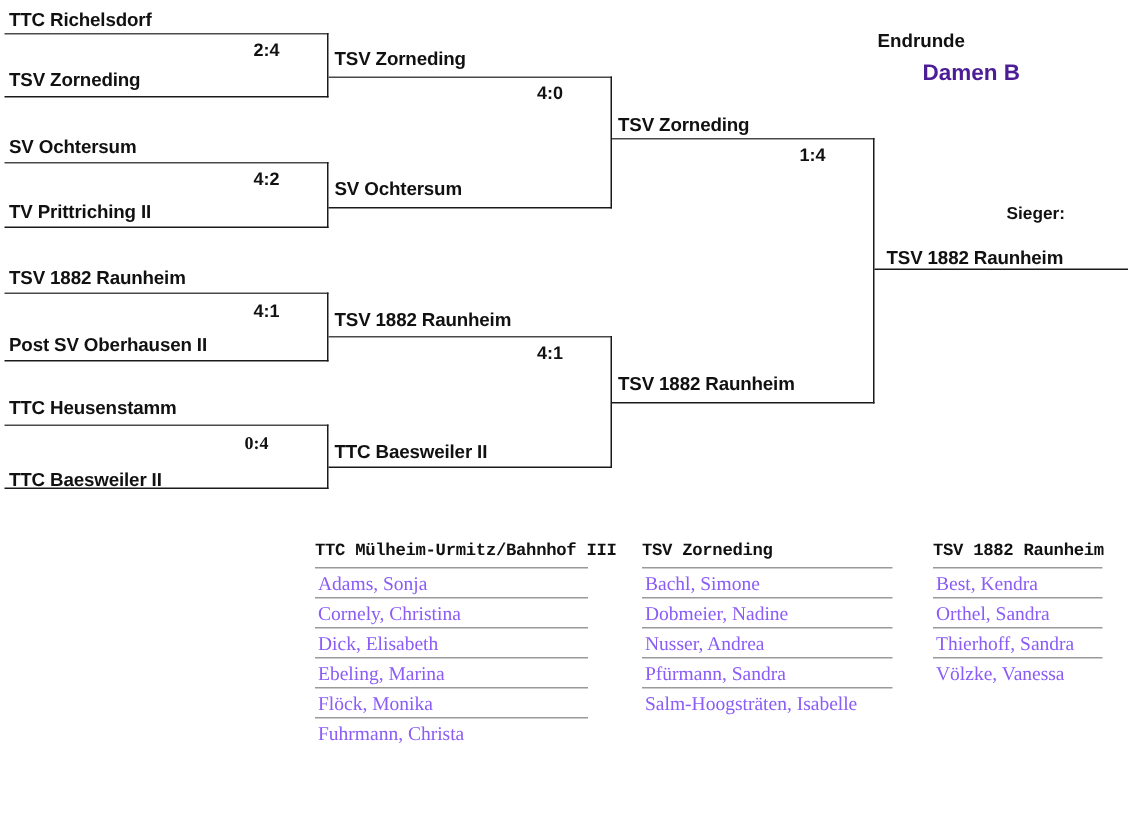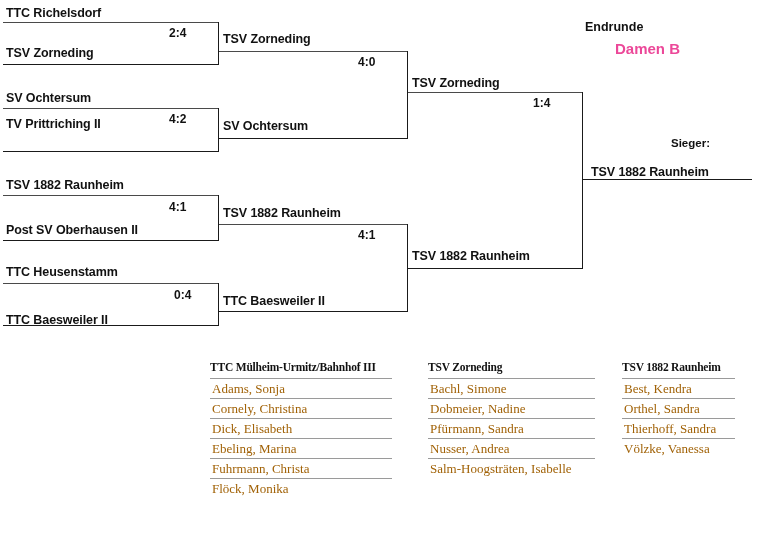--- a/index.html
+++ b/index.html
@@ -55,52 +55,52 @@
     font-size: 12.5px;
     font-weight: bold;
     color: #111111;
     white-space: nowrap;
     text-align: left;
   }
   .title-main {
     position: absolute;
     font-size: 15px;
     font-weight: bold;
-    color: #ec4899;
+    color: #4c1d95;
     white-space: nowrap;
     text-align: center;
   }
   .sieger-label {
     position: absolute;
     font-size: 11.5px;
     font-weight: bold;
     color: #111111;
     white-space: nowrap;
     text-align: right;
   }
 
   
   .roster {
     position: absolute;
     top: 360px;
   }
   .roster-head {
-    font-family: Liberation Serif, serif;
+    font-family: Liberation Mono, monospace;
     font-size: 11.5px;
     font-weight: bold;
     color: #111111;
     white-space: nowrap;
     height: 18px;
     line-height: 15px;
     letter-spacing: -0.2px;
   }
   .roster-row {
     font-family: "Liberation Serif", serif;
     font-size: 13px;
-    color: #a16207;
+    color: #8b5cf6;
     white-space: nowrap;
     height: 20px;
     line-height: 19px;
     border-top: 1px solid #9a9a9a;
     padding-left: 2px;
     box-sizing: border-box;
   }
 </style>
 </head>
 <body>
@@ -112,38 +112,38 @@
 
   <div class="team" style="left:6px; top:6px;">TTC Richelsdorf</div>
   <div class="hline" style="left:3px; top:22px; width:216px;"></div>
   <div class="team" style="left:6px; top:46px;">TSV Zorneding</div>
   <div class="hline dark" style="left:3px; top:64px; width:216px;"></div>
   <div class="vline" style="left:218px; top:22px; height:43px;"></div>
   <div class="score" style="left:169px; top:26px; width:45px;">2:4</div>
 
   <div class="team" style="left:6px; top:91px;">SV Ochtersum</div>
   <div class="hline" style="left:3px; top:108px; width:216px;"></div>
-  <div class="team" style="left:6px; top:117px;">TV Prittriching II</div>
+  <div class="team" style="left:6px; top:134px;">TV Prittriching II</div>
   <div class="hline dark" style="left:3px; top:151px; width:216px;"></div>
   <div class="vline" style="left:218px; top:108px; height:44px;"></div>
   <div class="score" style="left:169px; top:112px; width:45px;">4:2</div>
 
   <div class="team" style="left:6px; top:178px;">TSV 1882 Raunheim</div>
   <div class="hline" style="left:3px; top:195px; width:216px;"></div>
   <div class="team" style="left:6px; top:223px;">Post SV Oberhausen II</div>
   <div class="hline dark" style="left:3px; top:240px; width:216px;"></div>
   <div class="vline" style="left:218px; top:195px; height:46px;"></div>
   <div class="score" style="left:169px; top:200px; width:45px;">4:1</div>
 
   <div class="team" style="left:6px; top:265px;">TTC Heusenstamm</div>
   <div class="hline" style="left:3px; top:283px; width:216px;"></div>
   <div class="team" style="left:6px; top:313px;">TTC Baesweiler II</div>
   <div class="hline dark" style="left:3px; top:325px; width:216px;"></div>
   <div class="vline" style="left:218px; top:283px; height:43px;"></div>
-  <div class="score" style="left:174px; top:288px; width:45px;">0:4</div>
+  <div class="score" style="left:163px; top:288px; width:45px;font-family:Liberation Serif, serif;">0:4</div>
 
   <div class="team" style="left:223px; top:32px;">TSV Zorneding</div>
   <div class="hline" style="left:219px; top:51px; width:189px;"></div>
   <div class="team" style="left:223px; top:119px;">SV Ochtersum</div>
   <div class="hline dark" style="left:219px; top:138px; width:189px;"></div>
   <div class="vline" style="left:407px; top:51px; height:88px;"></div>
   <div class="score" style="left:358px; top:55px; width:45px;">4:0</div>
 
   <div class="team" style="left:223px; top:206px;">TSV 1882 Raunheim</div>
   <div class="hline" style="left:219px; top:224px; width:189px;"></div>
@@ -162,30 +162,30 @@
   <div class="sieger-label" style="left:585px; top:137px; width:125px;">Sieger:</div>
   <div class="team" style="left:591px; top:165px;">TSV 1882 Raunheim</div>
   <div class="hline dark" style="left:583px; top:179px; width:169px;"></div>
 
   <div class="roster" style="left:210px; width:182px;">
     <div class="roster-head">TTC Mülheim-Urmitz/Bahnhof III</div>
     <div class="roster-row">Adams, Sonja</div>
     <div class="roster-row">Cornely, Christina</div>
     <div class="roster-row">Dick, Elisabeth</div>
     <div class="roster-row">Ebeling, Marina</div>
+    <div class="roster-row">Flöck, Monika</div>
     <div class="roster-row">Fuhrmann, Christa</div>
-    <div class="roster-row">Flöck, Monika</div>
   </div>
 
   <div class="roster" style="left:428px; width:167px;">
     <div class="roster-head">TSV Zorneding</div>
     <div class="roster-row">Bachl, Simone</div>
     <div class="roster-row">Dobmeier, Nadine</div>
+    <div class="roster-row">Nusser, Andrea</div>
     <div class="roster-row">Pfürmann, Sandra</div>
-    <div class="roster-row">Nusser, Andrea</div>
     <div class="roster-row">Salm-Hoogsträten, Isabelle</div>
   </div>
 
   <div class="roster" style="left:622px; width:113px;">
     <div class="roster-head">TSV 1882 Raunheim</div>
     <div class="roster-row">Best, Kendra</div>
     <div class="roster-row">Orthel, Sandra</div>
     <div class="roster-row">Thierhoff, Sandra</div>
     <div class="roster-row">Völzke, Vanessa</div>
   </div>

